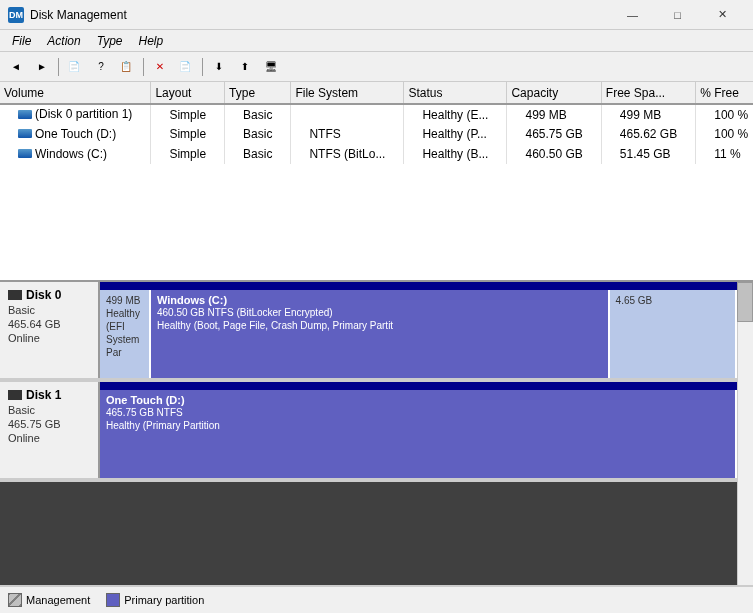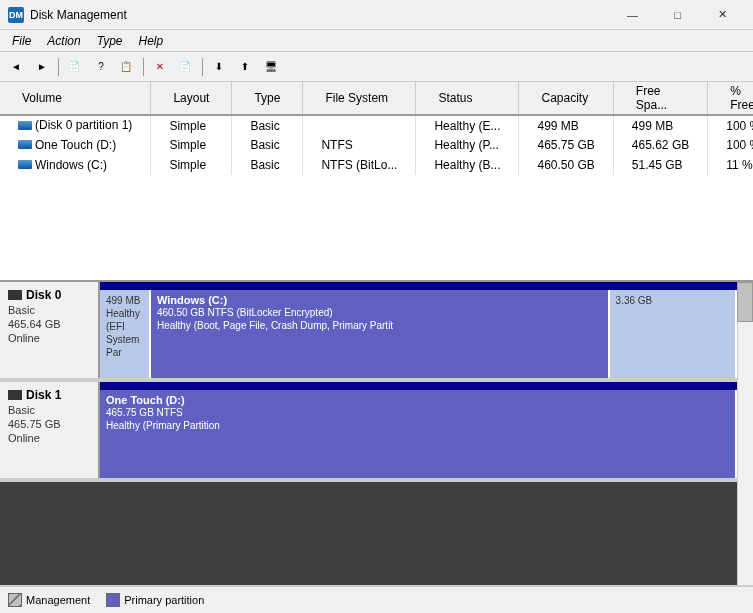--- a/index.html
+++ b/index.html
@@ -114,21 +114,21 @@
       overflow: hidden;
     }
     .volume-table {
       width: 100%;
       border-collapse: collapse;
     }
     .volume-table th {
       background: #f0f0f0;
       border-right: 1px solid #ccc;
       border-bottom: 2px solid #999;
-      padding: 2px 22px;
+      padding: 2px 4px;
       text-align: left;
       font-weight: normal;
       font-size: 12px;
       height: 22px;
       cursor: pointer;
     }
     .volume-table td {
       padding: 2px 18px;
       border-right: 1px solid #e0e0e0;
       font-size: 12px;
@@ -374,21 +374,21 @@
           <div class="partition light-blue" style="width:8%;">
             <div class="partition-detail">499 MB<br>Healthy (EFI System Par</div>
           </div>
 
           <div class="partition blue" style="width:72%;">
             <div class="partition-name">Windows  (C:)</div>
             <div class="partition-detail">460.50 GB NTFS (BitLocker Encrypted)<br>Healthy (Boot, Page File, Crash Dump, Primary Partit</div>
           </div>
 
           <div class="partition light-blue" style="width:20%;">
-            <div class="partition-detail">3.36 GB</div>
+            <div class="partition-detail">4.65 GB</div>
           </div>
         </div>
       </div>
     </div>
 
     <div class="disk-row">
       <div class="disk-label">
         <div class="disk-name">
           <span class="disk-symbol"></span>
           <span>Disk 1</span>

